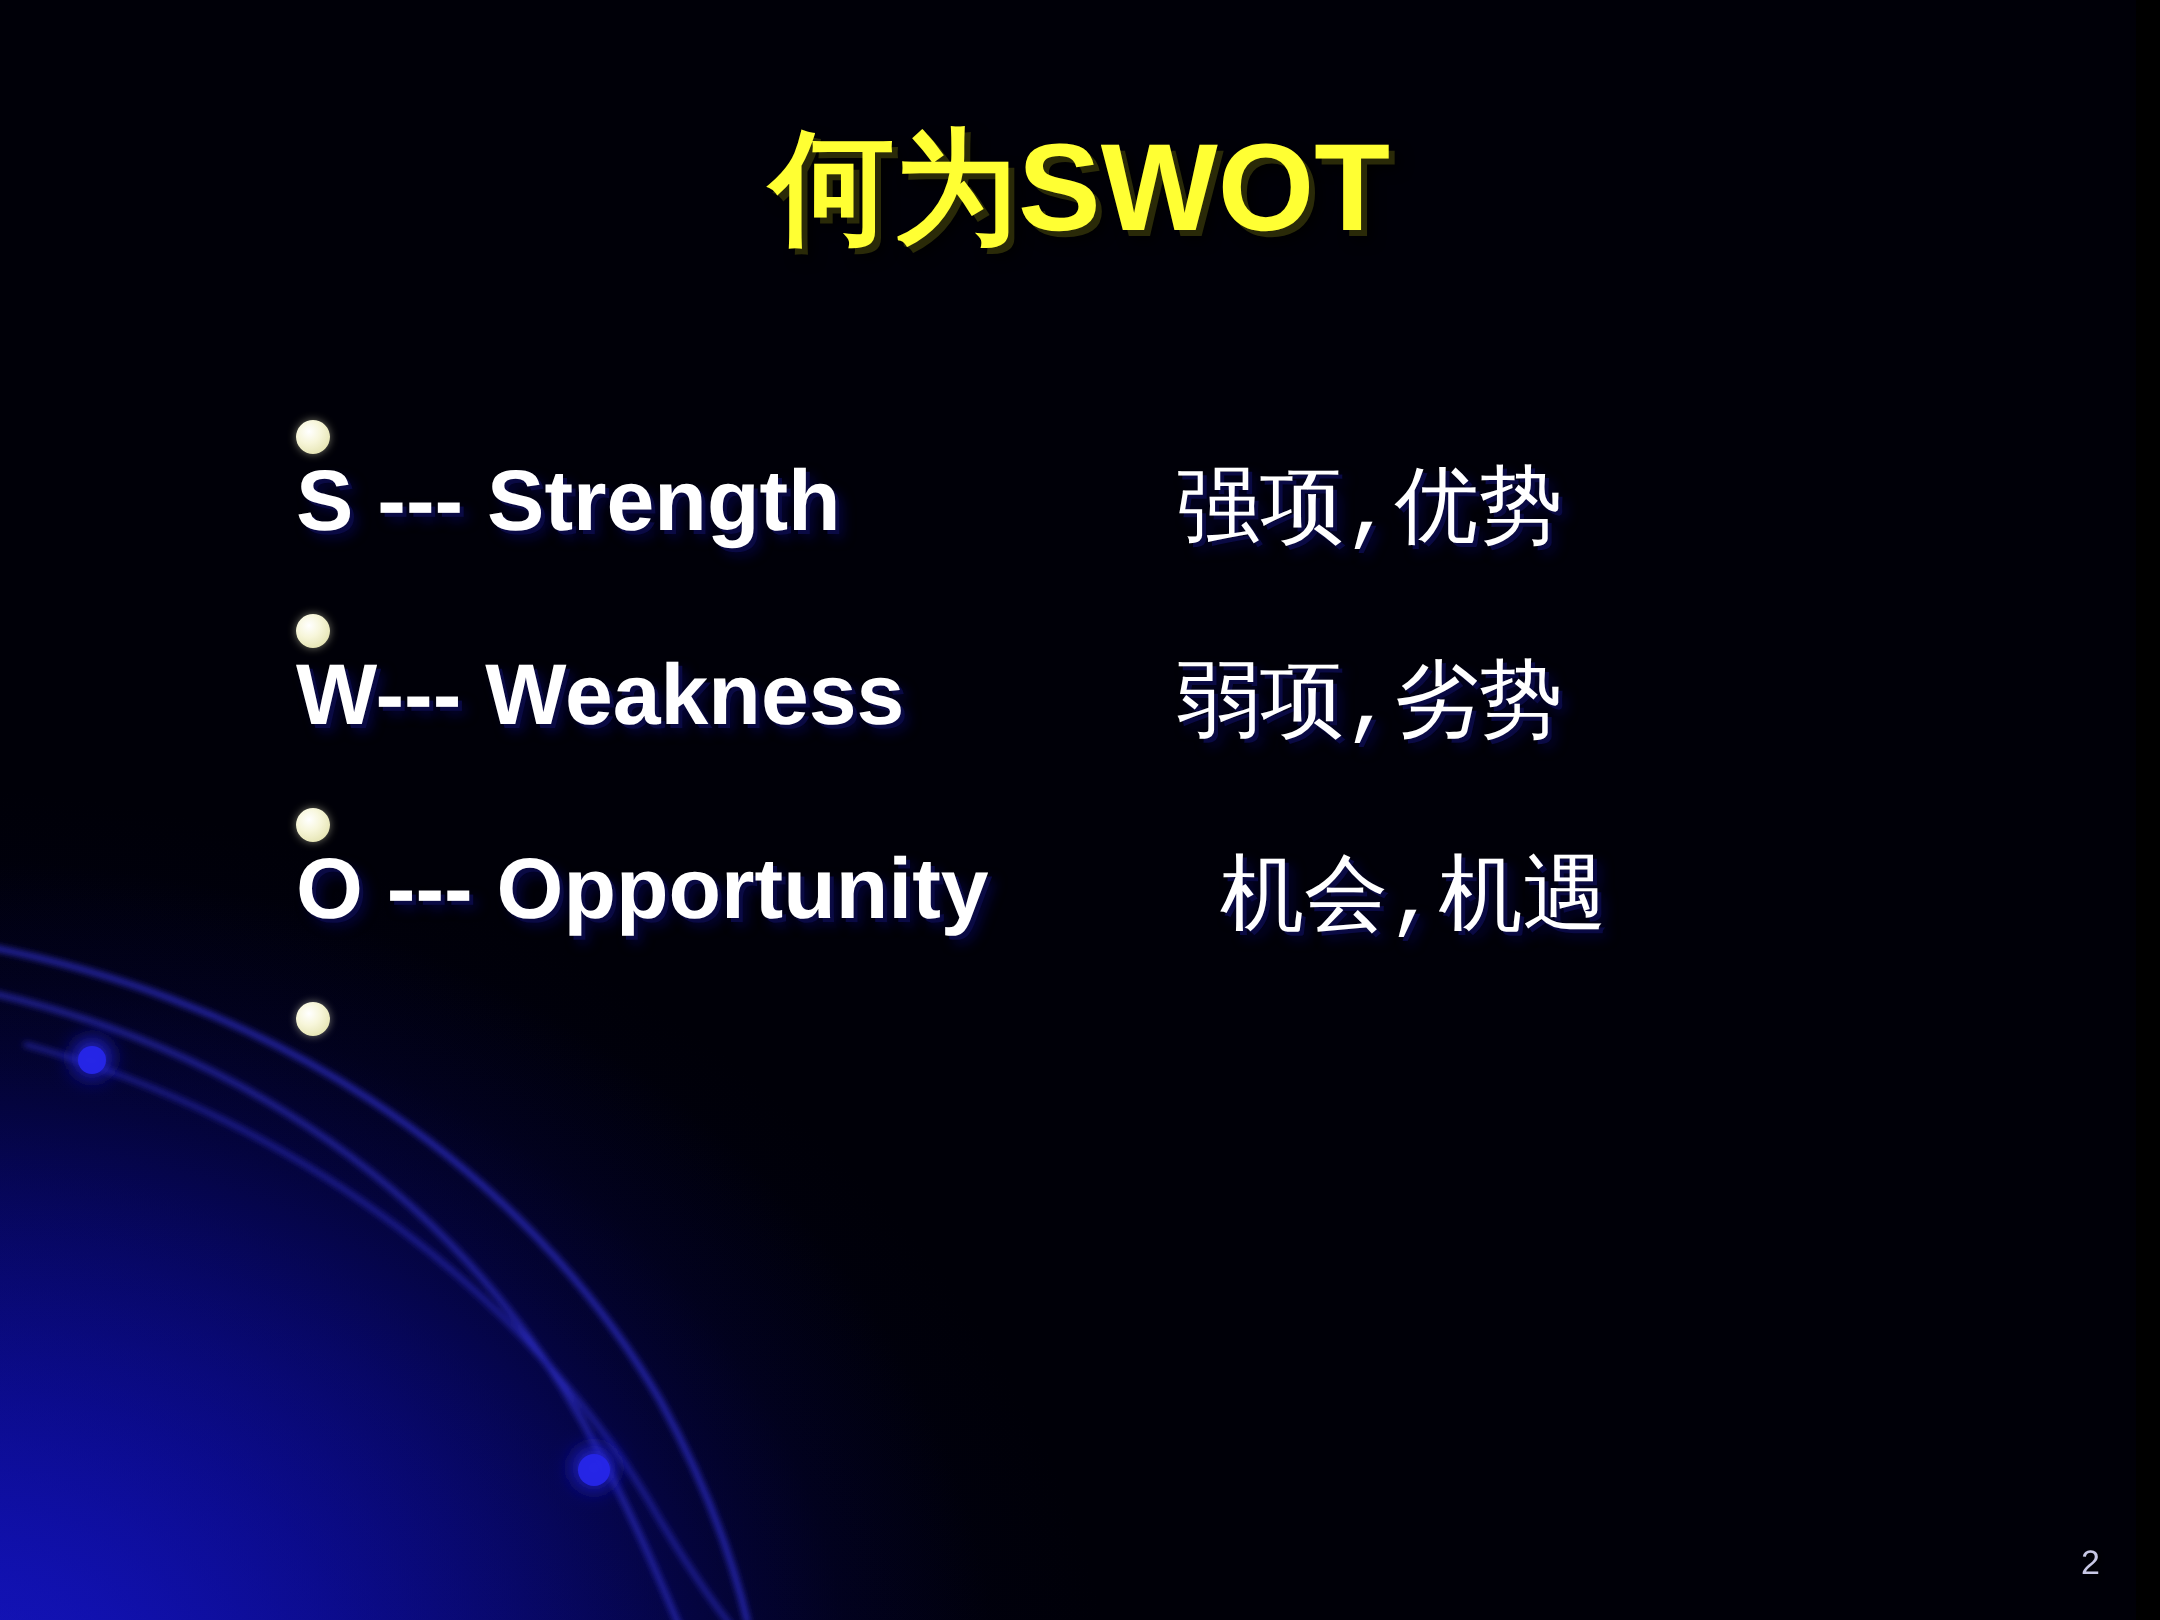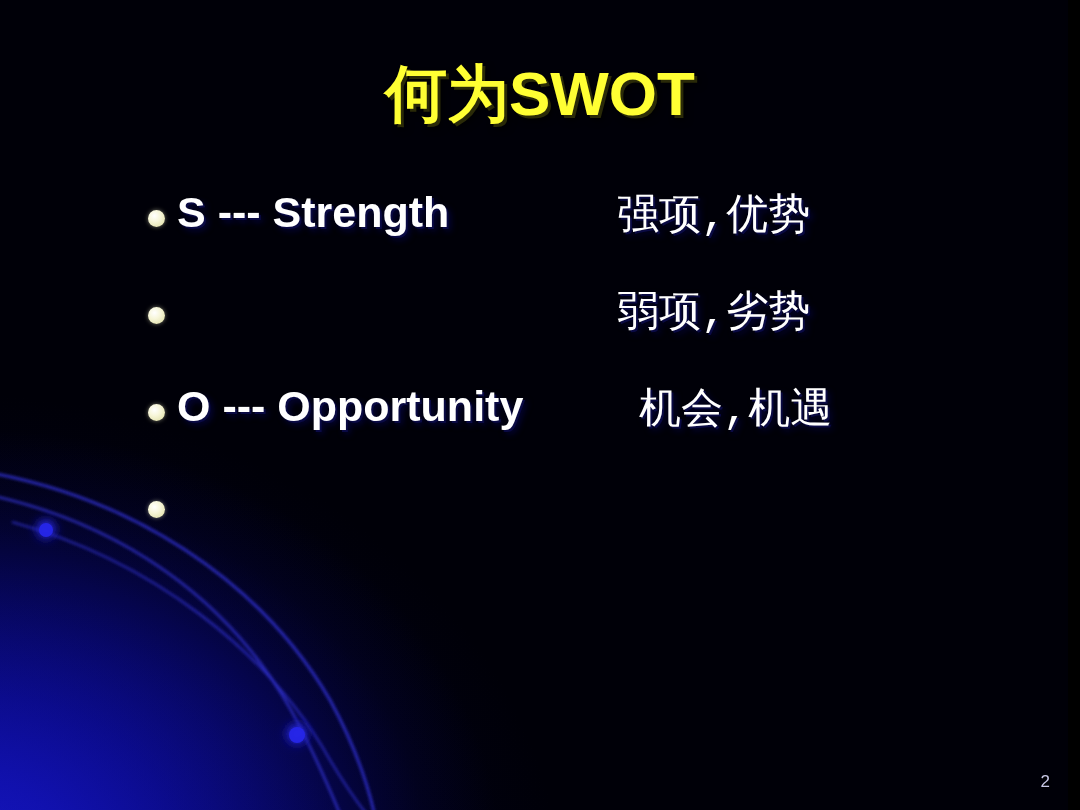--- a/index.html
+++ b/index.html
@@ -72,20 +72,21 @@
     position: absolute;
     left: 148px;
     top: 188px;
     width: 840px;
   }
   .bullet-row {
     position: relative;
     height: 97px;
     display: flex;
     align-items: flex-start;
+    flex-direction: column;
   }
   .bullet-marker {
     flex: 0 0 auto;
     width: 17px;
     height: 17px;
     border-radius: 50%;
     background: radial-gradient(circle at 38% 34%, #ffffff 0%, #f7f6da 38%, #e8e7b9 72%, #c9c89a 100%);
     margin-top: 22px;
     margin-right: 12px;
     box-shadow: 0 0 4px rgba(255,255,210,0.45);
@@ -182,20 +183,21 @@
       <span class="bullet-marker"></span>
       <span class="row-body">
         <span class="abbr">S --- Strength</span>
         <span class="cjk col-a">强项,优势</span>
       </span>
     </div>
 
     <div class="bullet-row">
       <span class="bullet-marker"></span>
       <span class="row-body">
+        <span class="abbr">W--- Weakness</span>
         <span class="cjk col-a">弱项,劣势</span>
       </span>
     </div>
 
     <div class="bullet-row">
       <span class="bullet-marker"></span>
       <span class="row-body">
         <span class="abbr">O --- Opportunity</span>
         <span class="cjk col-b">机会,机遇</span>
       </span>

